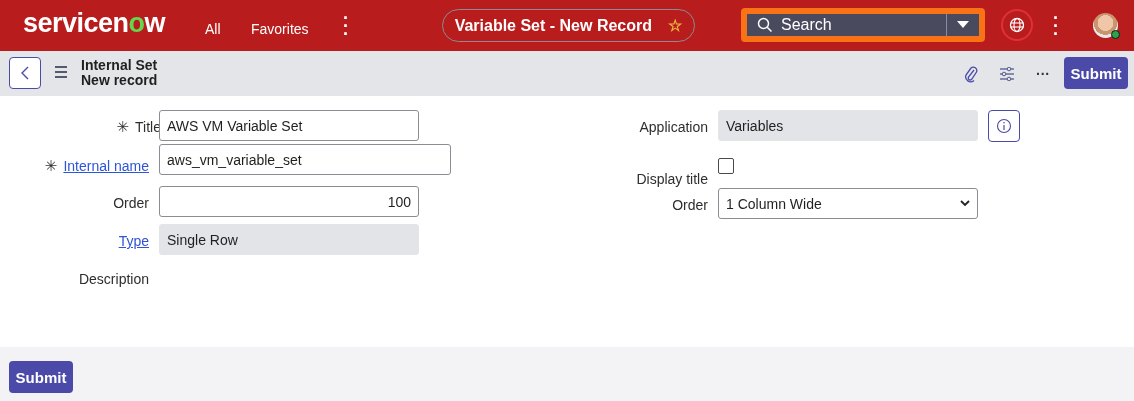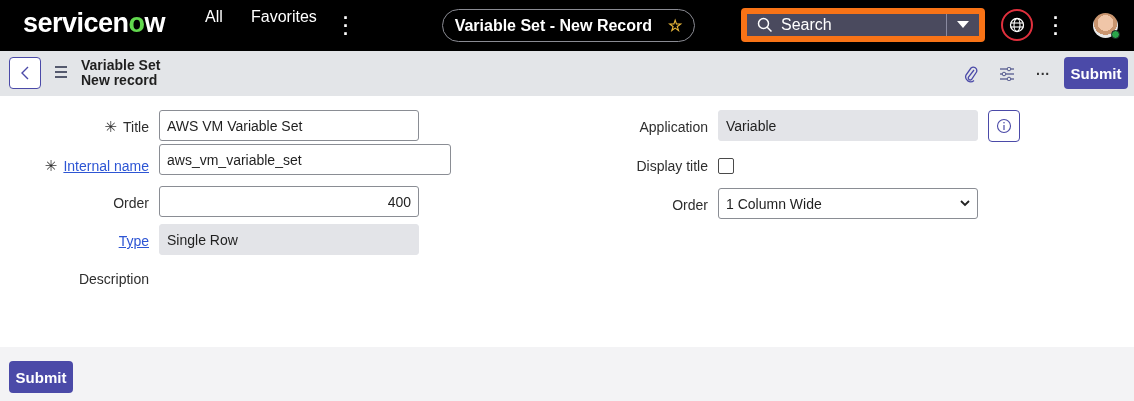--- a/index.html
+++ b/index.html
@@ -1,20 +1,20 @@
 <!DOCTYPE html>
 <html><head>
 <meta charset="utf-8">
 <style>
 *{box-sizing:border-box;margin:0;padding:0}
 body{width:1134px;height:401px;font-family:"Liberation Sans",sans-serif;background:#fff;color:#1f1f1f;overflow:hidden;position:relative}
-.topbar{position:absolute;left:0;top:0;width:1134px;height:51px;background:#000000;color:#fff}
+.topbar{position:absolute;left:0;top:0;width:1134px;height:51px;background:#b91c1c;color:#fff}
 .logo{position:absolute;left:23px;top:8px;font-size:27px;font-weight:bold;letter-spacing:-0.5px;color:#fff}
 .logo .o{color:#62d84e}
-.nav{position:absolute;top:8px;font-size:16px;color:#fff}
+.nav{position:absolute;top:21px;font-size:14px;color:#fff}
 .kebab{position:absolute;top:14px;width:6px;font-size:18px;font-weight:bold;color:#fff;line-height:8px;text-align:center}
 .pill{position:absolute;left:442px;top:9px;width:253px;height:33px;border:1px solid #8a8b93;border-radius:17px;display:flex;align-items:center;justify-content:center;font-size:16px;font-weight:bold;color:#fff;gap:16px}
 .star{color:#e8b73a;font-size:16px}
 .search{position:absolute;left:741px;top:8px;width:244px;height:34px;background:#4a4a5e;border:6px solid #f97316;border-radius:4px;display:flex;align-items:center}
 .search .sicon{margin-left:10px;width:16px;height:16px}
 .search .stext{margin-left:8px;font-size:16px;color:#fff;flex:1}
 .search .sdd{width:33px;height:100%;border-left:1px solid #8a8aa0;display:flex;align-items:center;justify-content:center}
 .globe{position:absolute;left:1001px;top:9px;width:32px;height:32px;border:2px solid #e0303d;border-radius:50%;display:flex;align-items:center;justify-content:center}
 .avatar{position:absolute;left:1093px;top:13px;width:25px;height:25px;border-radius:50%;background:radial-gradient(circle at 50% 40%,#f0c6a8 0 40%,#c9956f 41% 60%,#e8e8e8 61%);}
 .avatar .dot{position:absolute;right:-2px;bottom:-1px;width:9px;height:9px;border-radius:50%;background:#2aa44a;border:1px solid #181923}
@@ -80,21 +80,21 @@
     <svg width="8" height="14">
         <polyline points="7,1 1,7 7,13" fill="none" stroke="#4b4aa8" stroke-width="1.4"></polyline>
       </svg>
   </div>
   <div class="hamb">
       <div></div>
       <div></div>
       <div></div>
     </div>
   <div class="rectitle">
-    <div>Variable Set</div>
+    <div>Internal Set</div>
     <div>New record</div>
   </div>
   <div class="ticon" style="left:960px">
     <svg width="14" height="18" viewBox="0 0 14 18">
         <path d="M10 5 L4.5 12 a2 2 0 0 0 3 2.5 L12.5 7 a3.5 3.5 0 0 0 -5.5 -4 L2 10 a5 5 0 0 0 8 5.5" fill="none" stroke="#4b4aa8" stroke-width="1.3"></path>
       </svg>
   </div>
   <div class="ticon" style="left:996px">
     <svg width="16" height="14" viewBox="0 0 16 14">
         <line x1="1" y1="2" x2="15" y2="2" stroke="#555a8e" stroke-width="1.3"></line>
@@ -103,43 +103,43 @@
         <circle cx="10" cy="2" r="1.8" fill="#e3e5e8" stroke="#555a8e"></circle>
         <circle cx="5" cy="7" r="1.8" fill="#e3e5e8" stroke="#555a8e"></circle>
         <circle cx="10" cy="12" r="1.8" fill="#e3e5e8" stroke="#555a8e"></circle>
       </svg>
   </div>
   <div class="ticon" style="left:1032px;font-weight:bold;font-size:14px;color:#333">···</div>
   <button class="btn submit-top">Submit</button>
 </div>
 
 <div class="form">
-  <div class="lbl" style="left:40px;top:22px;width:109px"><span class="req">✳</span><span>Title</span></div>
+  <div class="lbl" style="left:52px;top:22px;width:109px"><span class="req">✳</span><span>Title</span></div>
   <div class="inp" style="left:159px;top:14px;width:260px">AWS VM Variable Set</div>
 
   <div class="lbl" style="left:20px;top:61px;width:129px"><span class="req">✳</span><a>Internal name</a></div>
   <div class="inp" style="left:159px;top:48px;width:292px">aws_vm_variable_set</div>
 
   <div class="lbl" style="left:40px;top:99px;width:109px">Order</div>
-  <div class="inp" style="left:159px;top:90px;width:260px;justify-content:flex-end">400</div>
+  <div class="inp" style="left:159px;top:90px;width:260px;justify-content:flex-end">100</div>
 
   <div class="lbl" style="left:40px;top:137px;width:109px"><a>Type</a></div>
   <div class="inp ro" style="left:159px;top:128px;width:260px">Single Row</div>
 
   <div class="lbl" style="left:560px;top:23px;width:148px">Application</div>
-  <div class="inp ro" style="left:718px;top:14px;width:260px">Variable</div>
+  <div class="inp ro" style="left:718px;top:14px;width:260px">Variables</div>
   <div class="infobtn">
     <svg width="16" height="16" viewBox="0 0 16 16">
         <circle cx="8" cy="8" r="6.5" fill="none" stroke="#4b4aa8" stroke-width="1.1"></circle>
         <line x1="8" y1="7" x2="8" y2="12" stroke="#4b4aa8" stroke-width="1.2"></line>
         <circle cx="8" cy="4.8" r="0.8" fill="#4b4aa8"></circle>
       </svg>
   </div>
 
-  <div class="lbl" style="left:560px;top:62px;width:148px">Display title</div>
+  <div class="lbl" style="left:560px;top:75px;width:148px">Display title</div>
   <div class="cb"></div>
 
   <div class="lbl" style="left:560px;top:101px;width:148px">Order</div>
   <div class="inp" style="left:718px;top:92px;width:260px;justify-content:space-between">
     <span>1 Column Wide</span>
     <svg width="10" height="7">
         <polyline points="1,1 5,5 9,1" fill="none" stroke="#222" stroke-width="1.8"></polyline>
       </svg>
   </div>
 

